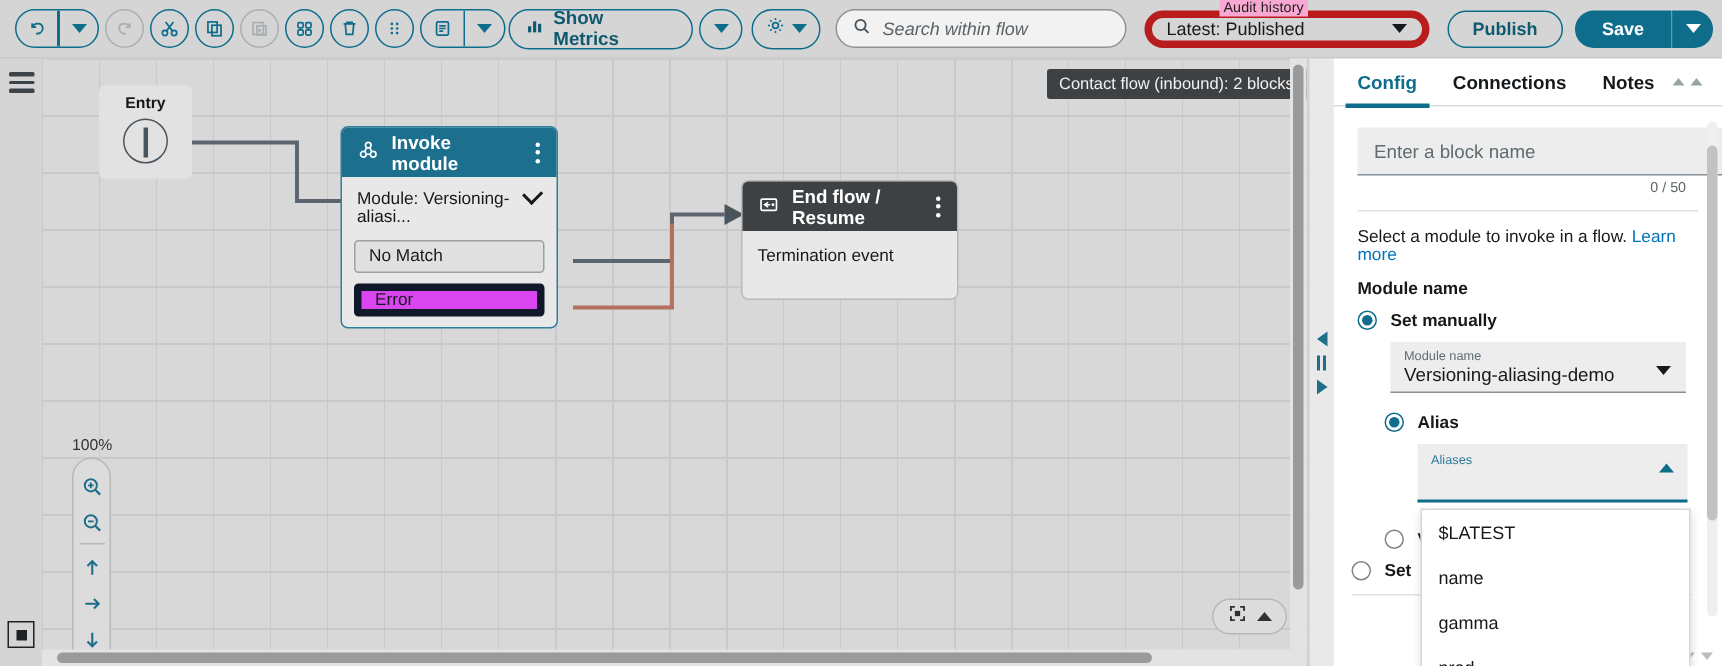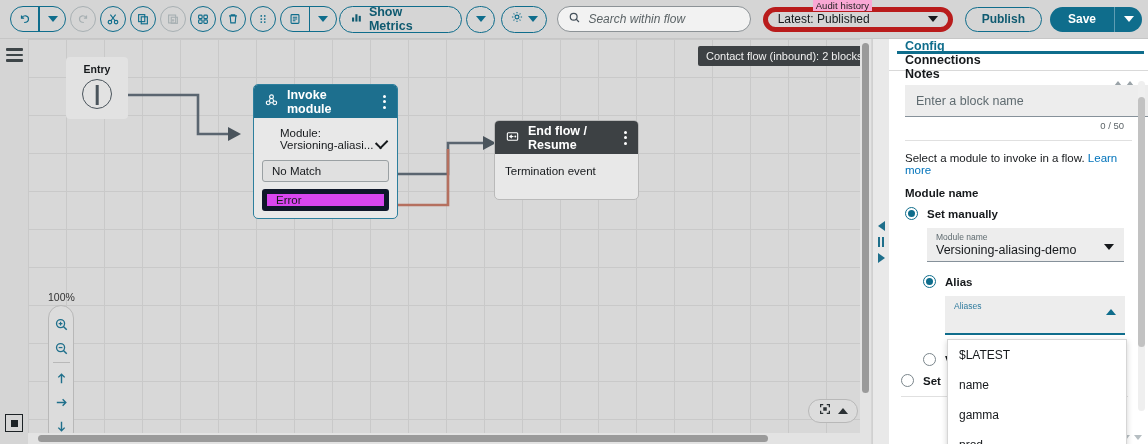--- a/index.html
+++ b/index.html
@@ -142,25 +142,25 @@
   
   .block { position:absolute; }
   .block-header {
     display:flex;align-items:center; height:33px; padding:0 8px 0 10px;
     color:#fff; font-size:12.5px; font-weight:bold; gap:8px;
     border-radius:4px 4px 0 0;
   }
   .block-header .kebab { margin-left:auto; display:flex;flex-direction:column;gap:2.5px;cursor:pointer; padding:3px;}
   .block-header .kebab i { width:3px;height:3px;border-radius:50%;background:#fff;display:block;}
 
-  .invoke-block { left:225px; top:45px; width:145px; border:1.6px solid #2d7f9d; border-radius:5px; background:#e8e8e8; }
+  .invoke-block { left:199px; top:45px; width:145px; border:1.6px solid #2d7f9d; border-radius:5px; background:#e8e8e8; }
   .invoke-block .block-header { background:#1d6f8e; }
   .invoke-module-row {
-    display:flex;align-items:flex-end; justify-content:space-between;
-    padding:9px 10px 9px 26px; font-size:11.5px; color:#16191c; gap:4px;
+    display:flex;align-items:flex-start; justify-content:space-between;
+    padding:9px 10px 9px 10px; font-size:11.5px; color:#16191c; gap:4px;
   }
   .chev { width:11px;height:11px;border-right:2px solid #16191c;border-bottom:2px solid #16191c;transform:rotate(45deg) translate(-3px,-1px); }
   .port {
     margin:0 8px 7px 8px; height:22px; border-radius:3px;
     display:flex;align-items:center;padding-left:9px; font-size:11.5px; color:#16191c;
   }
   .port-nomatch { background:#e0e0e0; border:1px solid #9aa0a3; }
   .port-error { background:#d946ef; border:5px solid #0f172a; }
 
   .end-block { left:466px; top:81px; width:145px; border-radius:5px; background:#e8e8e8; border:1px solid #b9b9b9;}
@@ -207,21 +207,21 @@
   .sp-left { width:0;height:0;border-top:5px solid transparent;border-bottom:5px solid transparent;border-right:7px solid #1f6f8b; cursor:pointer;}
   .sp-right { width:0;height:0;border-top:5px solid transparent;border-bottom:5px solid transparent;border-left:7px solid #1f6f8b; cursor:pointer;}
   .sp-bars { display:flex;gap:2px; cursor:pointer; }
   .sp-bars i { display:block; width:2px;height:10px;background:#1f6f8b;}
 
   
   .right-panel {
     position:absolute; left:889px; top:39px; width:259px; height:405px;
     background:#fff; overflow:hidden;
   }
-  .tabs { display:flex; border-bottom:1px solid #d9d9d9; height:32px; padding-left:4px;flex-direction:column;}
+  .tabs { display:flex; border-bottom:1px solid #d9d9d9; height:32px; padding-left:4px;}
   .tab {
     padding: 0 12px; height:32px; display:flex;align-items:center;
     font-size:12.5px; color:#16191c; font-weight:bold; cursor:pointer; position:relative;
   }
   .tab.active { color:#0f6d8c; }
   .tab.active::after {
     content:""; position:absolute; left:4px; right:4px; bottom:-1px; height:3px; background:#0f6d8c;
   }
   .panel-scroll-arrows { margin-left:auto; display:flex; gap:4px; padding-right:14px; align-items:center; }
   .tiny-up { width:0;height:0;border-left:4px solid transparent;border-right:4px solid transparent;border-bottom:5px solid #9aa3a8;}

